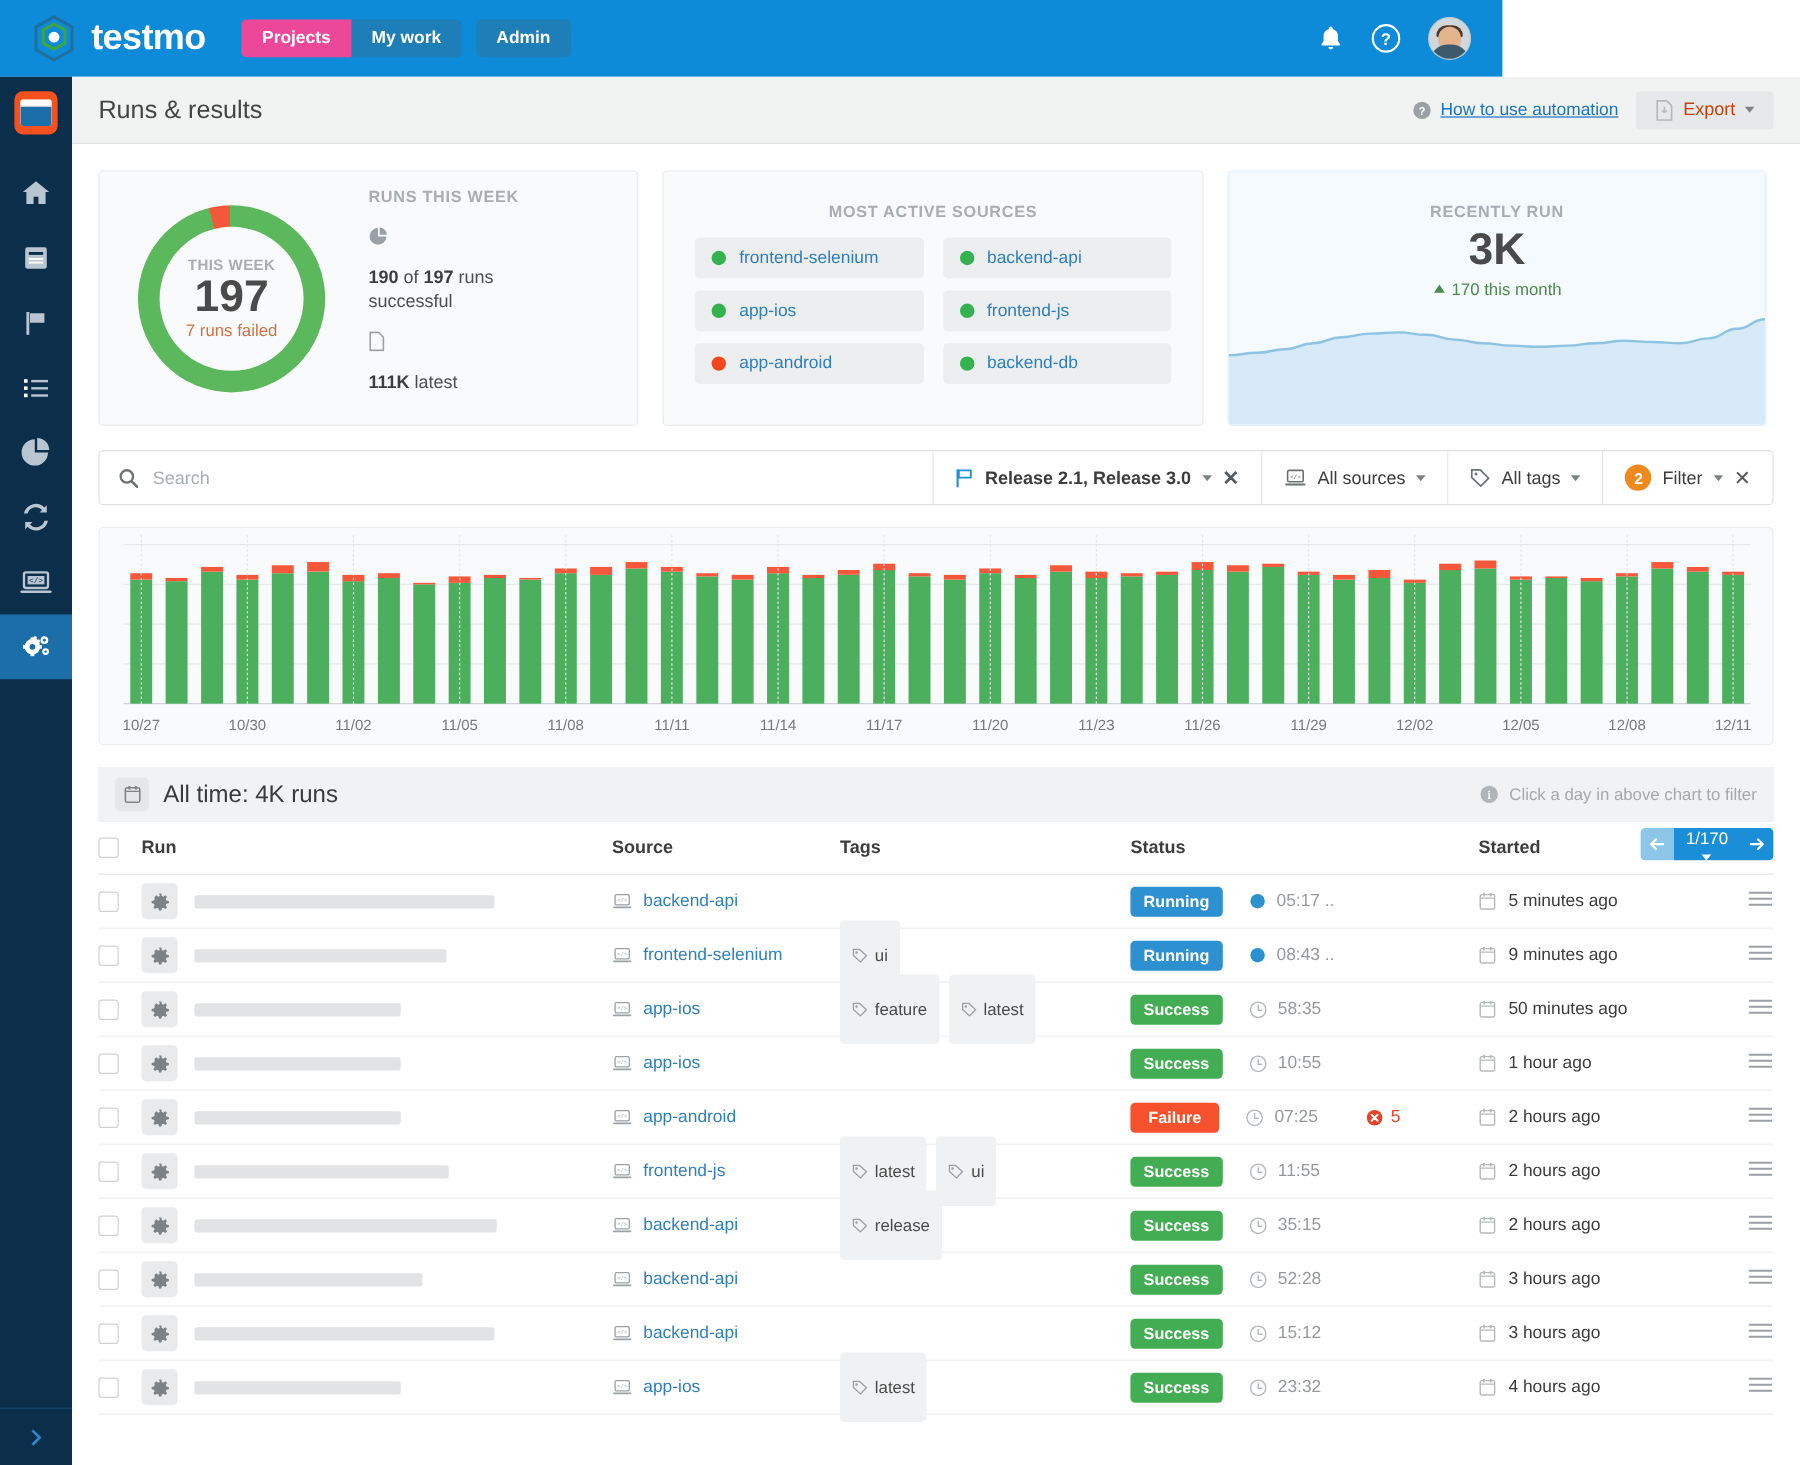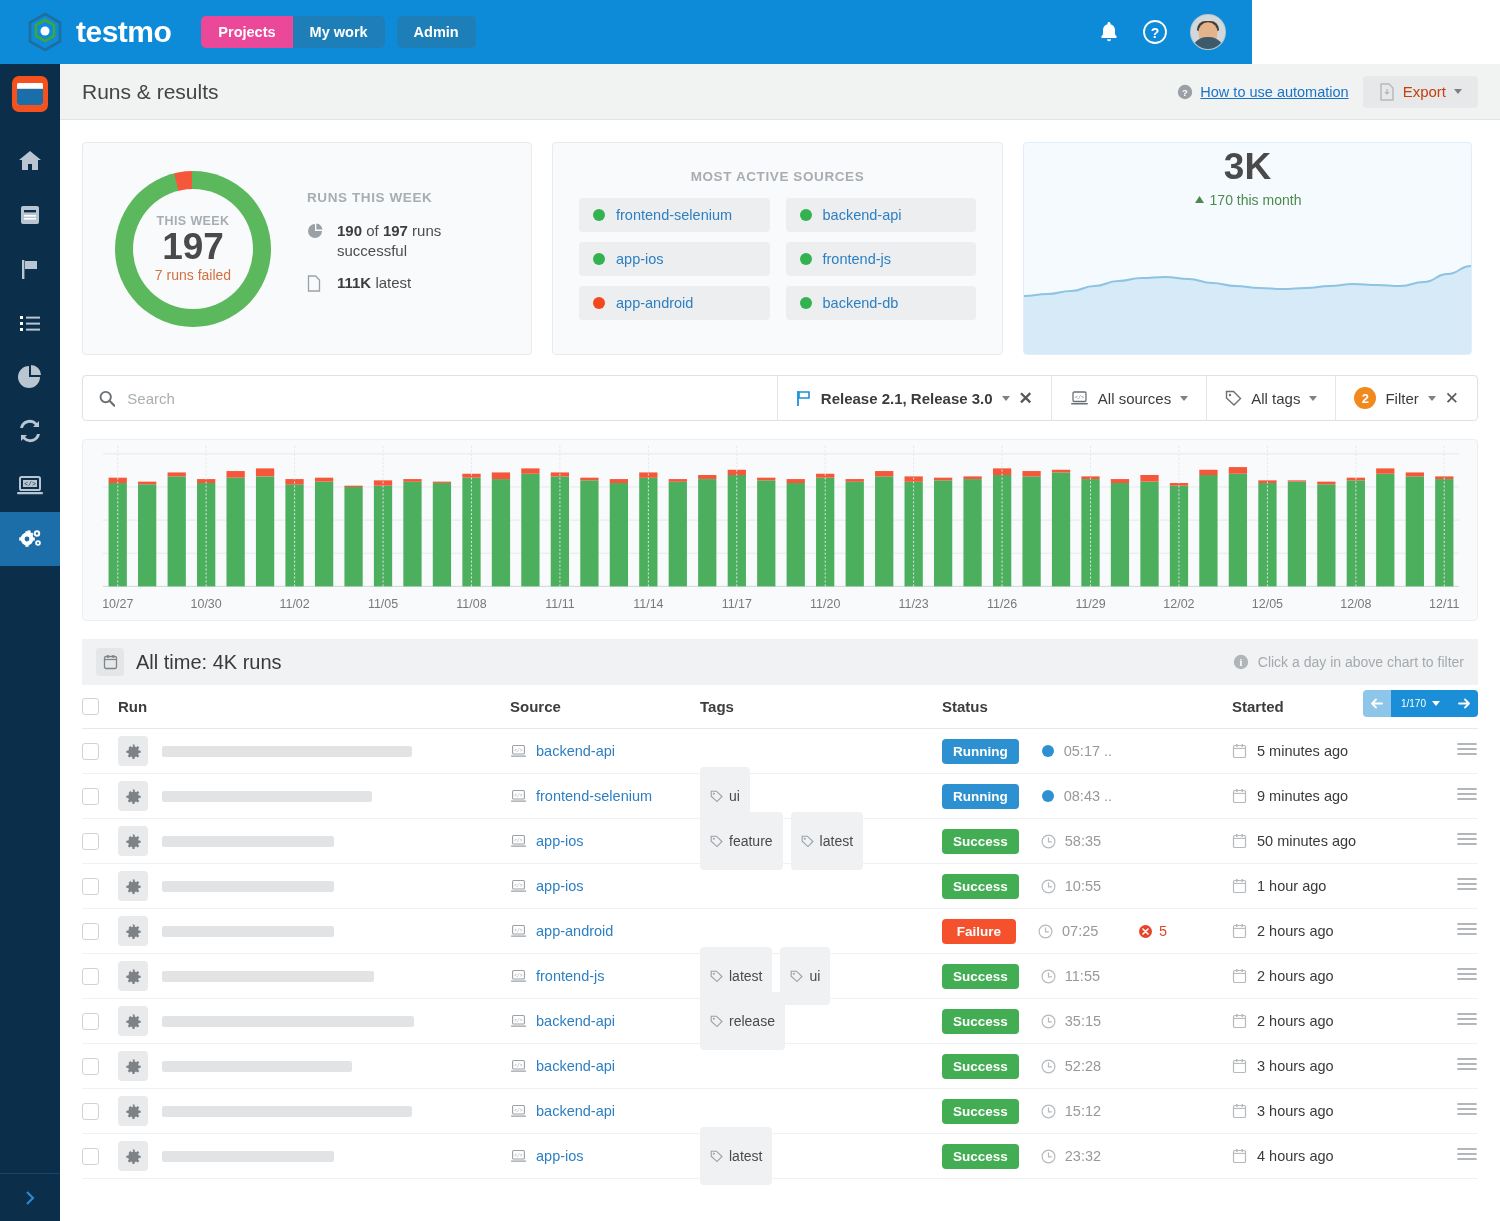--- a/index.html
+++ b/index.html
@@ -142,21 +142,21 @@
   .donut-hole {
     width: 120px; height: 120px; border-radius: 50%; background: #f9fafb;
     display: flex; flex-direction: column; align-items: center; justify-content: center;
   }
   .donut-label { font-size: 12.5px; color: #a7adb2; font-weight: bold; letter-spacing: 0.4px; }
   .donut-num { font-size: 37px; color: #4a4a4a; font-weight: bold; line-height: 1.05; }
   .donut-sub { font-size: 14px; color: #d0713f; }
 
   .runs-info { margin-left: 36px; }
   .runs-info-title { color: #a7adb2; font-size: 13.5px; font-weight: bold; letter-spacing: 0.6px; margin-bottom: 16px; }
-  .runs-line { display: flex; align-items: flex-start; gap: 12px; margin-bottom: 12px; font-size: 15px; color: #4d4d4d; }
+  .runs-line { display: flex; align-items: flex-start; gap: 12px; margin-bottom: 12px; font-size: 15px; color: #4d4d4d; flex-direction: column; }
   .runs-line .ico { flex: 0 0 18px; margin-top: 2px; color: #9aa1a6; }
   .runs-line b { font-weight: bold; color: #3d3d3d; }
   .runs-line .txt { max-width: 130px; line-height: 1.35; }
 
   .src-grid {
     display: grid; grid-template-columns: 1fr 1fr; gap: 10px 16px;
     padding: 14px 26px 0 26px;
   }
   .src-chip {
     background: #eceef0; border-radius: 4px; height: 34px;
@@ -238,22 +238,22 @@
   .pager {
     position: absolute; right: 0; top: 5px; display: flex; align-items: center;
     border-radius: 4px; overflow: hidden; cursor: pointer;
   }
   .pg-arrow {
     width: 28px; height: 27px; background: #8ec6ea; color: #fff;
     display: flex; align-items: center; justify-content: center; font-size: 14px;
   }
   .pg-arrow.right { background: #1a8fd8; }
   .pg-mid {
-    background: #1a8fd8; color: #fff; font-size: 10px; height: 27px;
-    display: flex; align-items: center; gap: 6px; padding: 0 10px;
+    background: #1a8fd8; color: #fff; font-size: 14px; height: 27px;
+    display: flex; align-items: center; gap: 6px; padding: 0 10px; flex-direction: column;
   }
   .pg-mid .caret { border-top-color: #fff; }
 
   .trow {
     display: flex; align-items: center; height: 45px;
     border-bottom: 1px solid #f0f1f2;
   }
   .gear-chip {
     width: 30px; height: 30px; border-radius: 4px; background: #e9eaeb;
     display: flex; align-items: center; justify-content: center; cursor: pointer;
@@ -482,20 +482,21 @@
               <span class="src-name">app-android</span>
             </div>
           <div class="src-chip">
               <span class="src-dot" style="background:#33b24f"></span>
               <span class="src-name">backend-db</span>
             </div>
         </div>
       </div>
 
       <div class="card card-c">
+        <div class="card-title">RECENTLY RUN</div>
         <div class="rr-num">3K</div>
         <div class="rr-sub">
           <svg width="11" height="9" viewBox="0 0 11 9">
               <path d="M5.5 1L10 8H1z" fill="#4b8a4b"></path>
             </svg>
           <span>170 this month</span>
         </div>
         <svg class="rr-chart" id="rr-chart" viewBox="0 0 449 96" preserveAspectRatio="none">
             <path d="M0,38 C11.81578947368421,38 11.81578947368421,36 23.63157894736842,36 C35.44736842105263,36 35.44736842105263,33 47.26315789473684,33 C59.078947368421055,33 59.078947368421055,28 70.89473684210526,28 C82.71052631578948,28 82.71052631578948,23 94.52631578947368,23 C106.34210526315789,23 106.34210526315789,20 118.15789473684211,20 C129.9736842105263,20 129.9736842105263,19 141.78947368421052,19 C153.60526315789474,19 153.60526315789474,21 165.42105263157896,21 C177.23684210526318,21 177.23684210526318,25 189.05263157894737,25 C200.86842105263156,25 200.86842105263156,28 212.68421052631578,28 C224.5,28 224.5,30 236.31578947368422,30 C248.13157894736844,30 248.13157894736844,31 259.94736842105266,31 C271.7631578947369,31 271.7631578947369,30 283.57894736842104,30 C295.39473684210526,30 295.39473684210526,28 307.2105263157895,28 C319.0263157894737,28 319.0263157894737,26 330.8421052631579,26 C342.6578947368421,26 342.6578947368421,27 354.4736842105263,27 C366.2894736842105,27 366.2894736842105,28 378.10526315789474,28 C389.92105263157896,28 389.92105263157896,24 401.7368421052632,24 C413.5526315789474,24 413.5526315789474,16 425.36842105263156,16 C437.1842105263158,16 437.1842105263158,8 449,8 L449,96 L0,96 Z" fill="#d6eaf8"></path>
             <path d="M0,38 C11.81578947368421,38 11.81578947368421,36 23.63157894736842,36 C35.44736842105263,36 35.44736842105263,33 47.26315789473684,33 C59.078947368421055,33 59.078947368421055,28 70.89473684210526,28 C82.71052631578948,28 82.71052631578948,23 94.52631578947368,23 C106.34210526315789,23 106.34210526315789,20 118.15789473684211,20 C129.9736842105263,20 129.9736842105263,19 141.78947368421052,19 C153.60526315789474,19 153.60526315789474,21 165.42105263157896,21 C177.23684210526318,21 177.23684210526318,25 189.05263157894737,25 C200.86842105263156,25 200.86842105263156,28 212.68421052631578,28 C224.5,28 224.5,30 236.31578947368422,30 C248.13157894736844,30 248.13157894736844,31 259.94736842105266,31 C271.7631578947369,31 271.7631578947369,30 283.57894736842104,30 C295.39473684210526,30 295.39473684210526,28 307.2105263157895,28 C319.0263157894737,28 319.0263157894737,26 330.8421052631579,26 C342.6578947368421,26 342.6578947368421,27 354.4736842105263,27 C366.2894736842105,27 366.2894736842105,28 378.10526315789474,28 C389.92105263157896,28 389.92105263157896,24 401.7368421052632,24 C413.5526315789474,24 413.5526315789474,16 425.36842105263156,16 C437.1842105263158,16 437.1842105263158,8 449,8" fill="none" stroke="#8dc3e3" stroke-width="2"></path>

